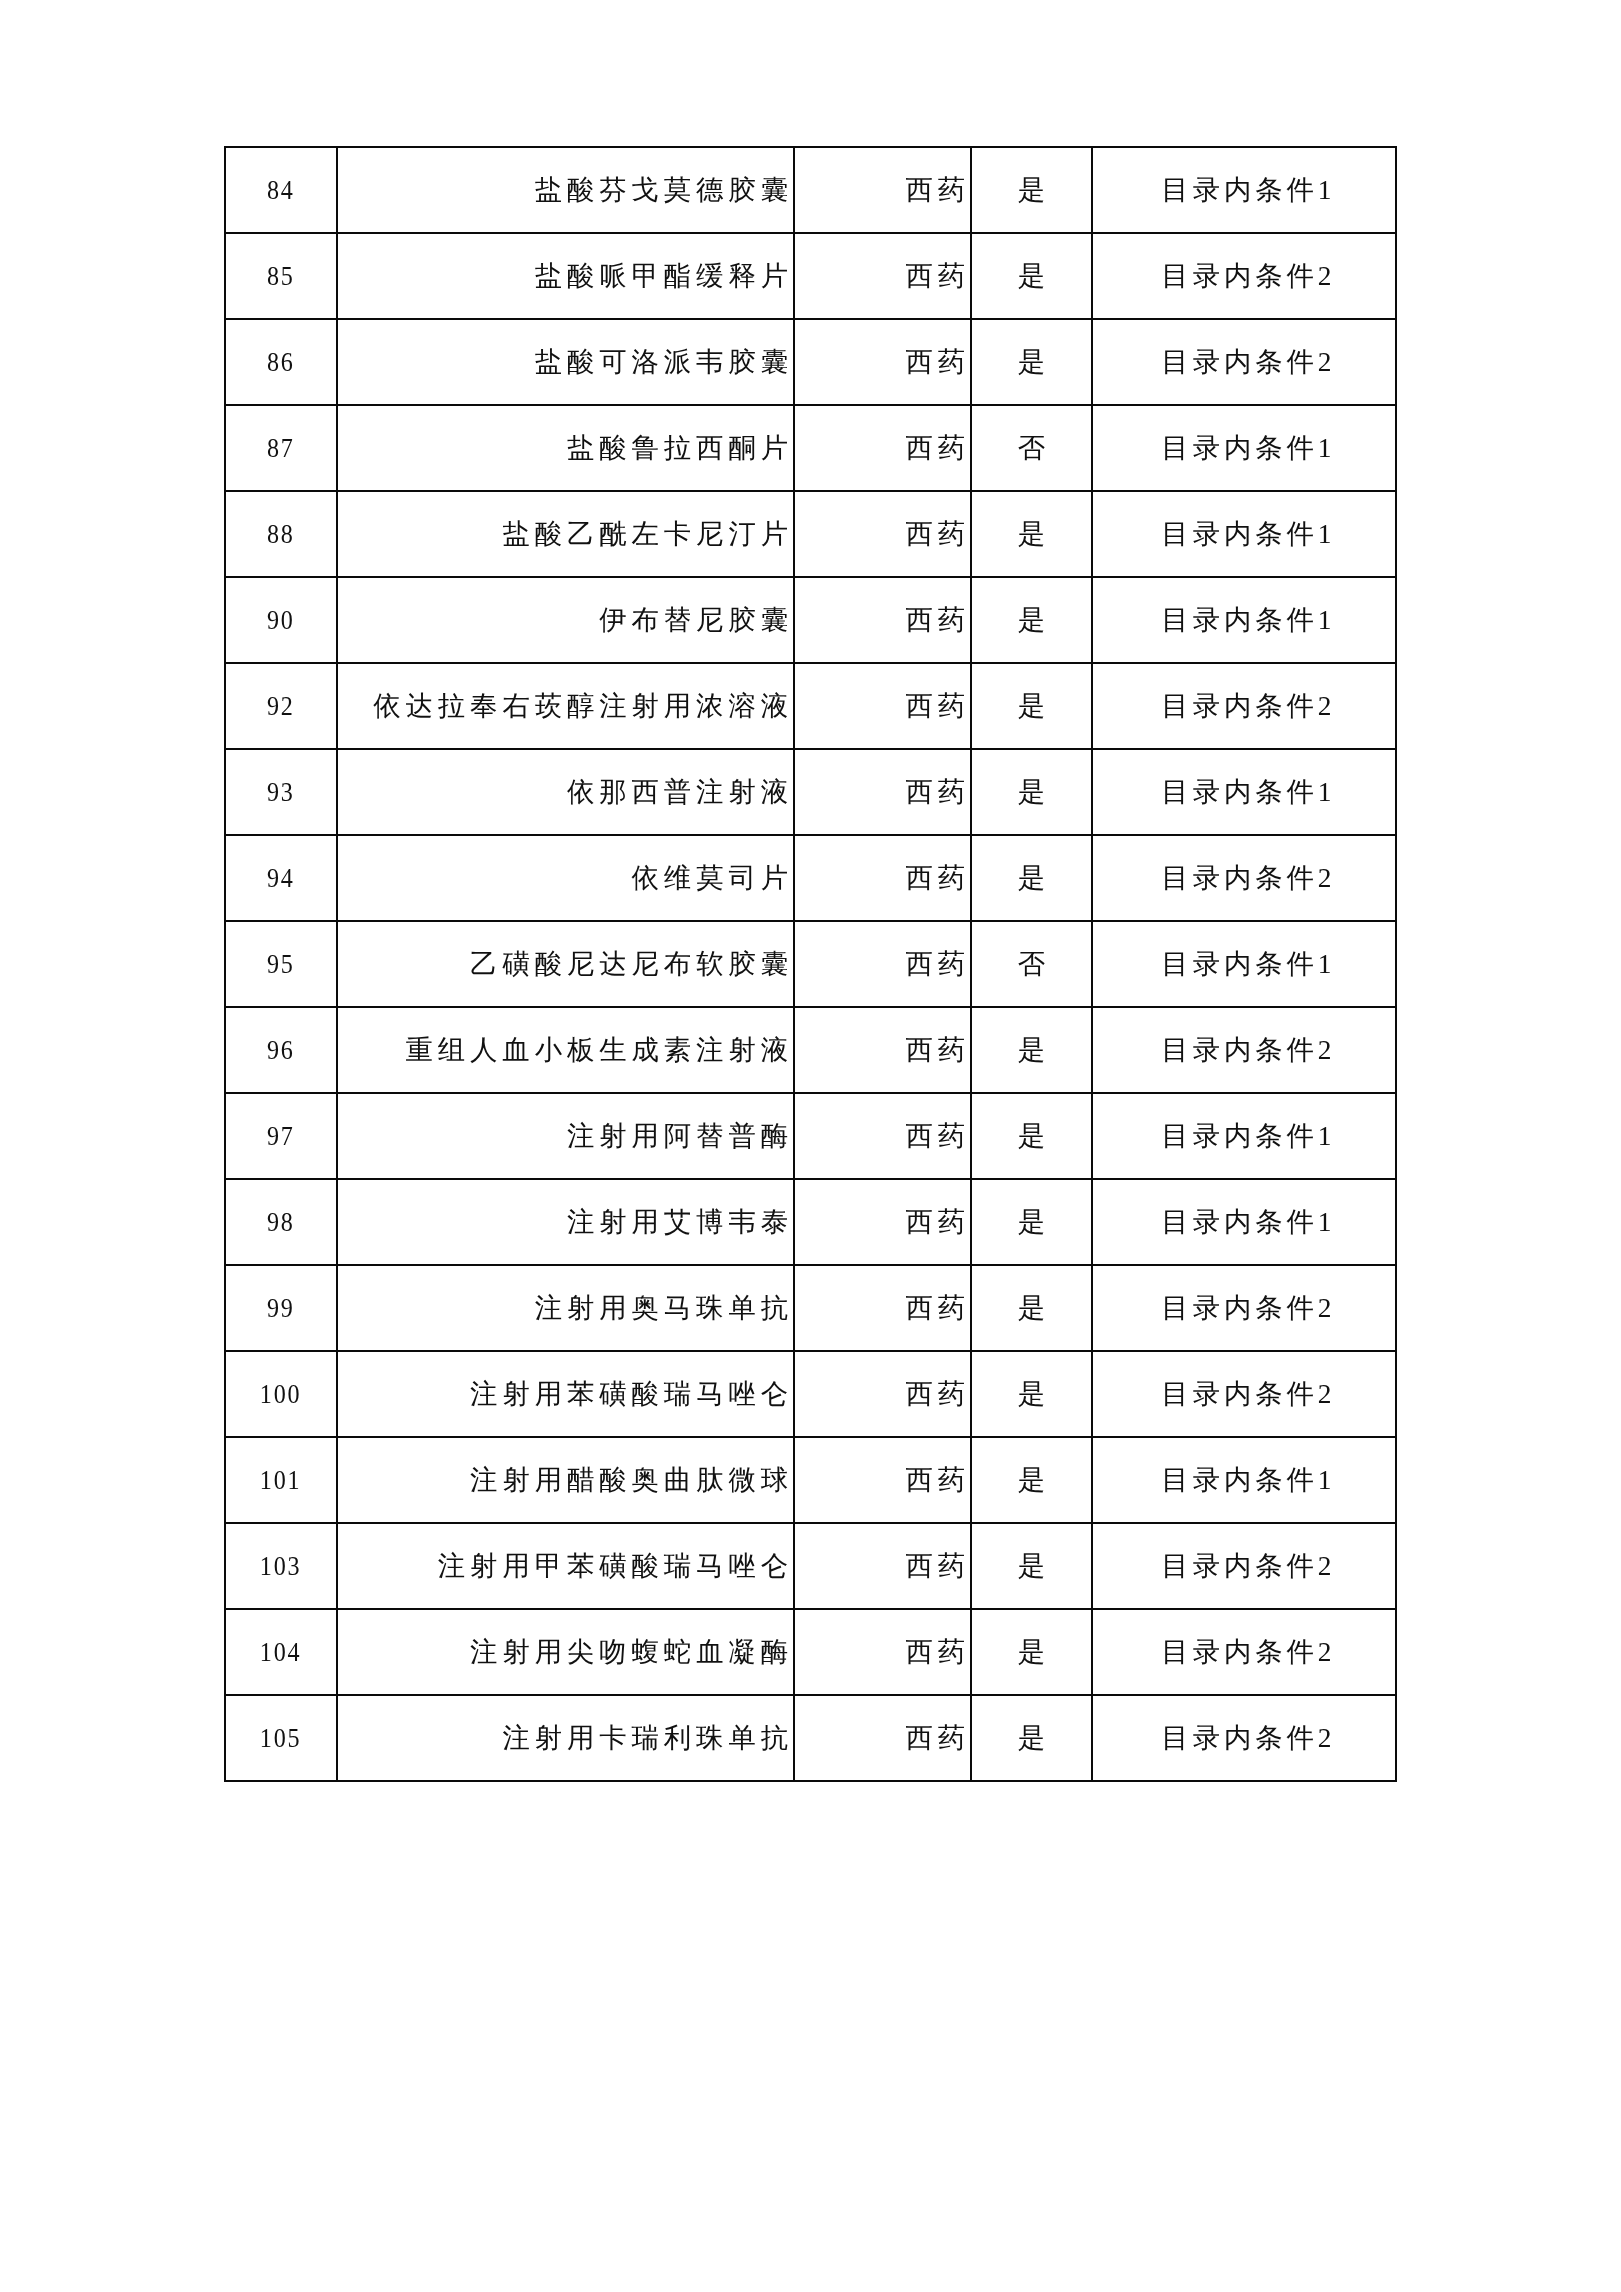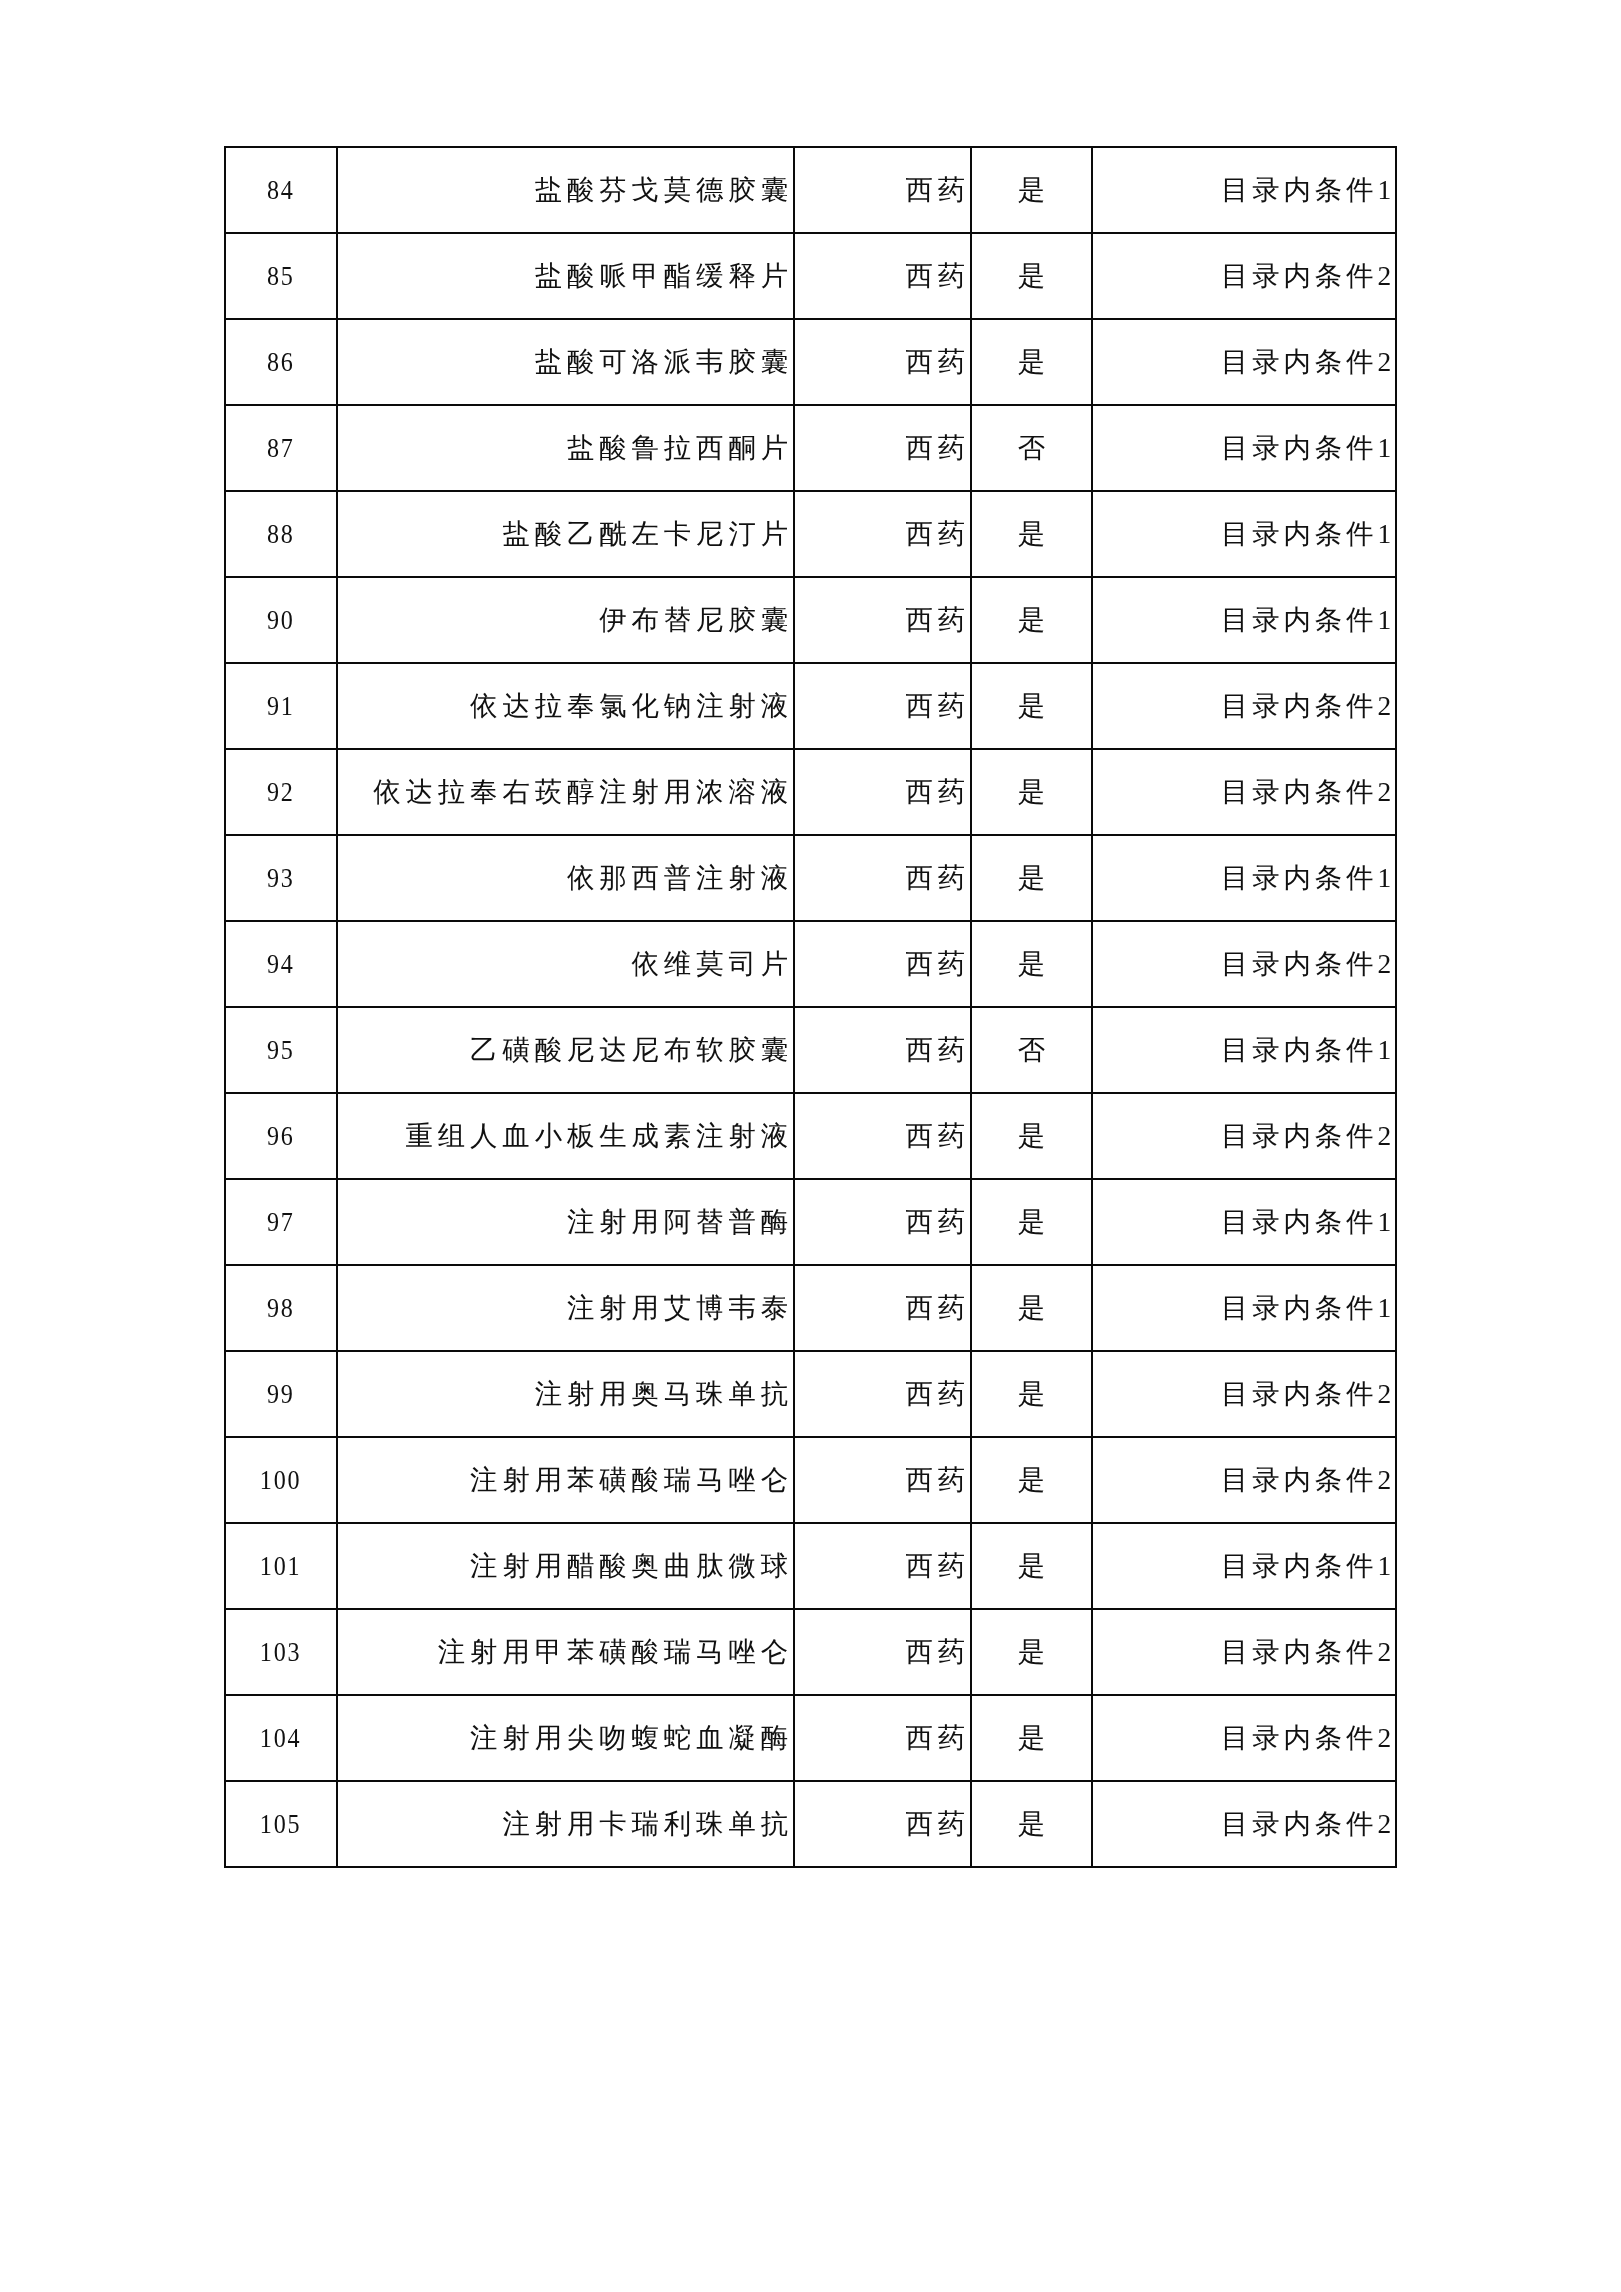--- a/index.html
+++ b/index.html
@@ -58,21 +58,21 @@
     letter-spacing: 4.9px;
   }
   td.type {
     text-align: right;
     letter-spacing: 4.9px;
   }
   td.flag {
     text-align: center;
   }
   td.cond {
-    text-align: right;
+    text-align: center;
     padding-left: 8.8px !important;
     letter-spacing: 3.9px;
   }
 </style>
 </head>
 <body>
 
 <div class="page">
   <table class="drug-table">
     <colgroup>
@@ -119,27 +119,20 @@
           <td class="cond"><span>目录内条件1</span></td>
         </tr>
         <tr>
           <td class="no"><span>90</span></td>
           <td class="name"><span>伊布替尼胶囊</span></td>
           <td class="type"><span>西药</span></td>
           <td class="flag"><span>是</span></td>
           <td class="cond"><span>目录内条件1</span></td>
         </tr>
         <tr>
-          <td class="no"><span>91</span></td>
-          <td class="name"><span>依达拉奉氯化钠注射液</span></td>
-          <td class="type"><span>西药</span></td>
-          <td class="flag"><span>是</span></td>
-          <td class="cond"><span>目录内条件2</span></td>
-        </tr>
-        <tr>
           <td class="no"><span>92</span></td>
           <td class="name"><span>依达拉奉右莰醇注射用浓溶液</span></td>
           <td class="type"><span>西药</span></td>
           <td class="flag"><span>是</span></td>
           <td class="cond"><span>目录内条件2</span></td>
         </tr>
         <tr>
           <td class="no"><span>93</span></td>
           <td class="name"><span>依那西普注射液</span></td>
           <td class="type"><span>西药</span></td>

